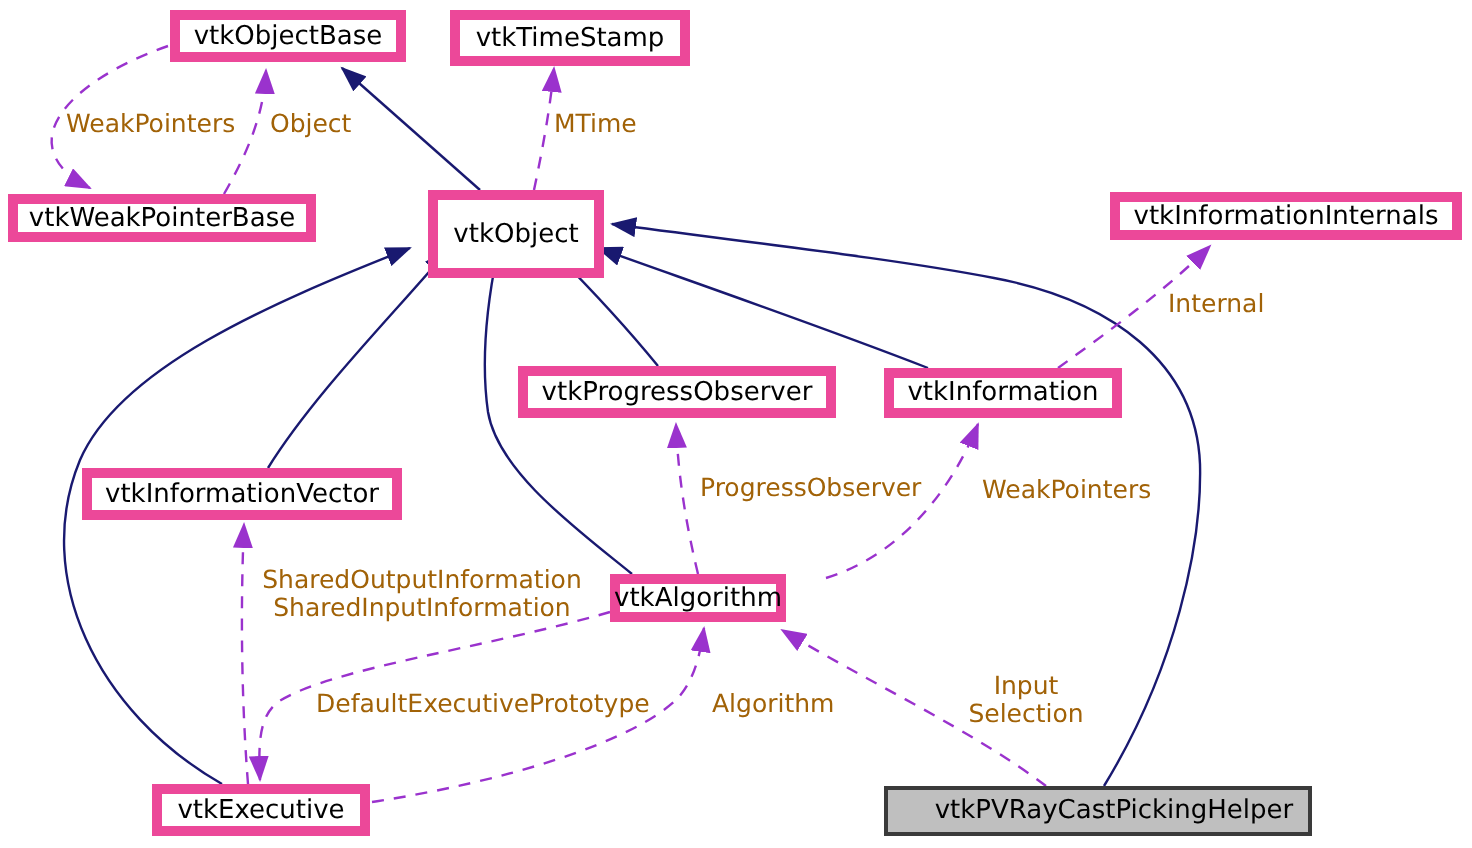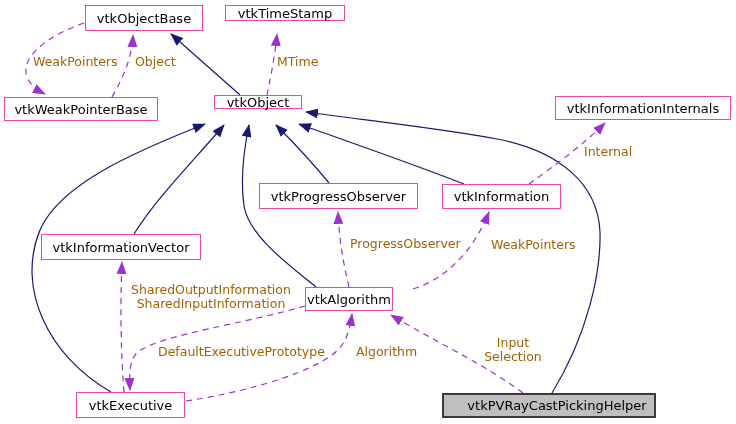--- a/index.html
+++ b/index.html
@@ -1,21 +1,21 @@
 <!DOCTYPE html>
 <html><head>
 <meta charset="utf-8">
 <style>
   html,body{margin:0;padding:0;background:#ffffff;}
   body{width:736px;height:424px;font-family:"DejaVu Sans","Liberation Sans",sans-serif;}
   #canvas{position:relative;width:736px;height:424px;background:#ffffff;overflow:hidden;}
   #edge-layer{position:absolute;left:0;top:0;width:736px;height:424px;}
   .node{
     position:absolute;box-sizing:border-box;background:#ffffff;
-    border:1px solid #ec4899;display:flex;align-items:center;justify-content:center;
+    border:5px solid #ec4899;display:flex;align-items:center;justify-content:center;
     font-size:13px;color:#000000;white-space:nowrap;cursor:pointer;
   }
   .node.highlight{background:#bfbfbf;border:2px solid #3a3a3a;padding-left:16px;}
   .edge-label{
     position:absolute;font-size:12.5px;line-height:14px;color:#a16207;
     white-space:pre-line;pointer-events:none;
   }
   .edge-label.center{text-align:center;}
   path.inherit{stroke:#191970;stroke-width:1.2;fill:none;}
   path.usage{stroke:#9a32cd;stroke-width:1.2;fill:none;stroke-dasharray:6,5;}
@@ -48,27 +48,27 @@
       <path d="M 413,289 C 449,278 475,247 489,212" class="usage" marker-end="url(#arrow-usage)"></path>
       <path d="M 124,392 C 121,354 120,308 122,262" class="usage" marker-end="url(#arrow-usage)"></path>
       <path d="M 305,306 C 243,324 165,334 139,351 C 130,358 129,370 130,390" class="usage" marker-end="url(#arrow-usage)"></path>
       <path d="M 186,401 C 252,391 317,371 339,349 C 347,340 350,328 352,314" class="usage" marker-end="url(#arrow-usage)"></path>
       <path d="M 523,393 C 486,365 432,340 391,315" class="usage" marker-end="url(#arrow-usage)"></path>
     </svg>
 
 <div class="node" style="left: 85px; top: 5px; width: 118px; height: 26px;">
       <span>vtkObjectBase</span>
     </div>
-    <div class="node" style="left: 225px; top: 5px; width: 120px; height: 16px;">
+    <div class="node" style="left: 225px; top: 5px; width: 120px; height: 28px;">
       <span>vtkTimeStamp</span>
     </div>
     <div class="node" style="left: 4px; top: 97px; width: 154px; height: 24px;">
       <span>vtkWeakPointerBase</span>
     </div>
-    <div class="node" style="left: 214px; top: 95px; width: 88px; height: 14px;">
+    <div class="node" style="left: 214px; top: 95px; width: 88px; height: 44px;">
       <span>vtkObject</span>
     </div>
     <div class="node" style="left: 555px; top: 96px; width: 176px; height: 24px;">
       <span>vtkInformationInternals</span>
     </div>
     <div class="node" style="left: 259px; top: 183px; width: 159px; height: 26px;">
       <span>vtkProgressObserver</span>
     </div>
     <div class="node" style="left: 442px; top: 184px; width: 119px; height: 25px;">
       <span>vtkInformation</span>

